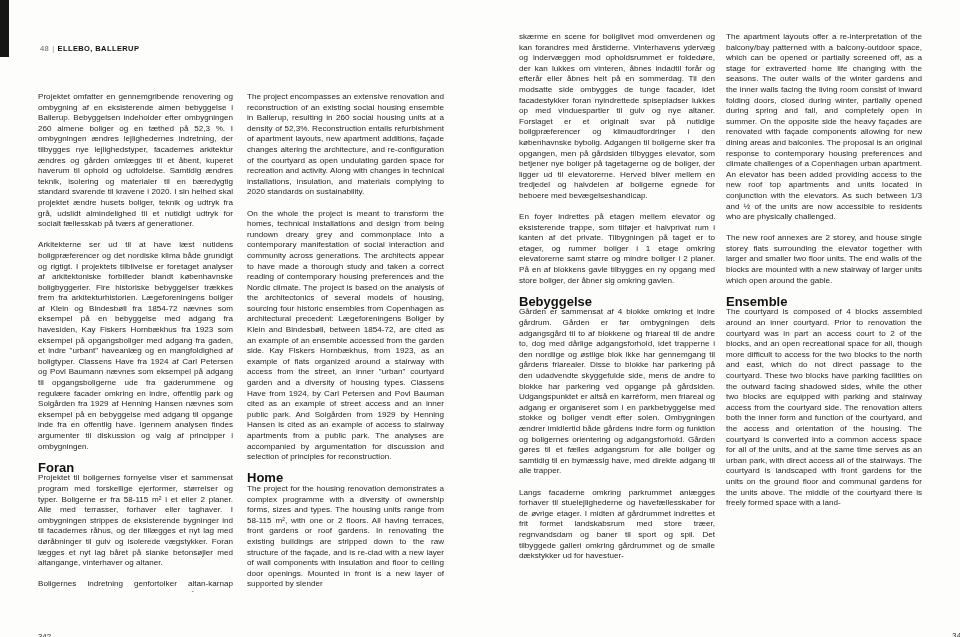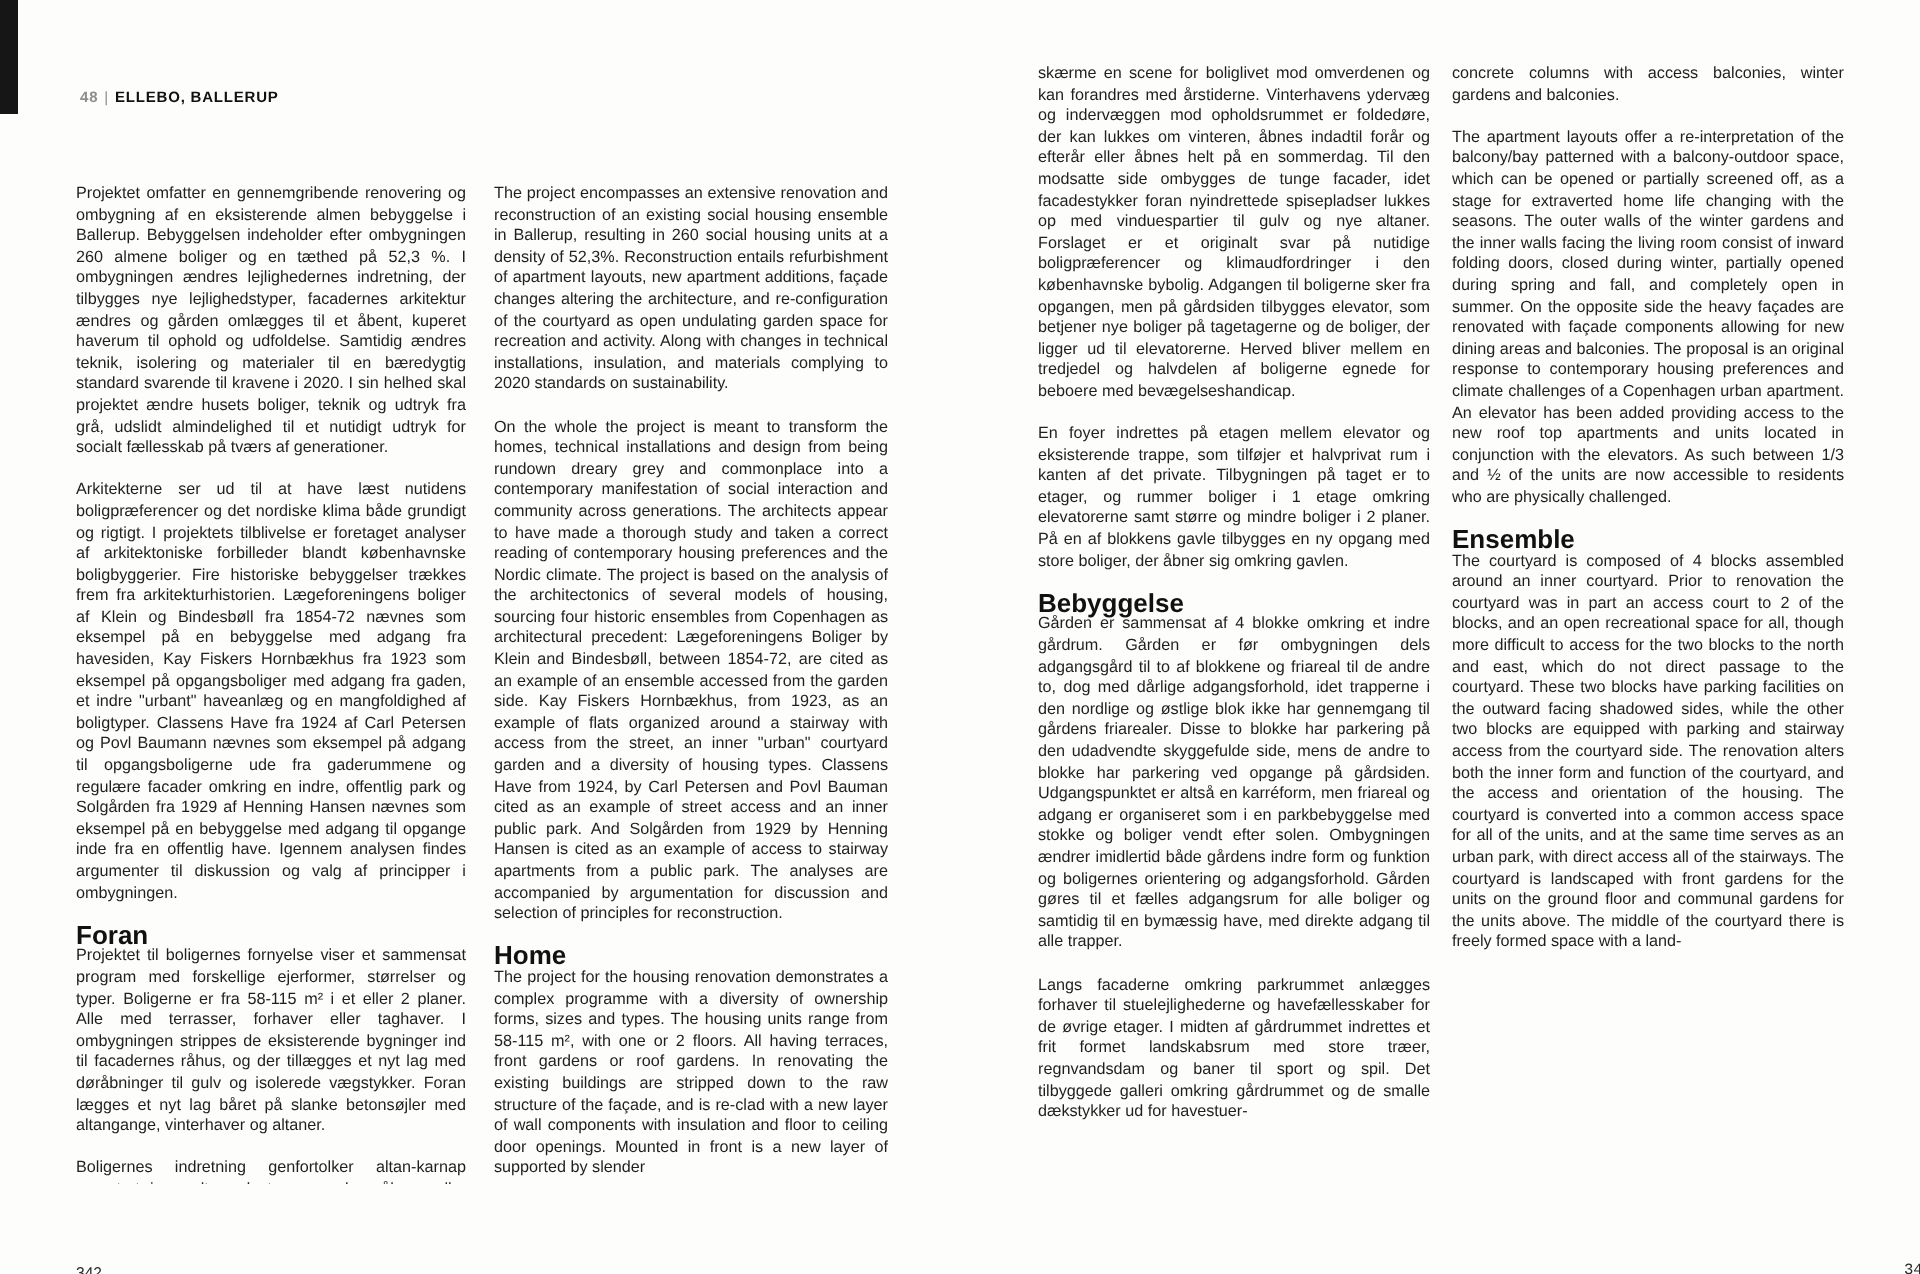--- a/index.html
+++ b/index.html
@@ -73,22 +73,22 @@
 
   <div class="col col-right-1">
     <p>skærme en scene for boliglivet mod omverdenen og kan forandres med årstiderne. Vinterhavens ydervæg og indervæggen mod opholdsrummet er foldedøre, der kan lukkes om vinteren, åbnes indadtil forår og efterår eller åbnes helt på en sommerdag. Til den modsatte side ombygges de tunge facader, idet facadestykker foran nyindrettede spisepladser lukkes op med vinduespartier til gulv og nye altaner. Forslaget er et originalt svar på nutidige boligpræferencer og klimaudfordringer i den københavnske bybolig. Adgangen til boligerne sker fra opgangen, men på gårdsiden tilbygges elevator, som betjener nye boliger på tagetagerne og de boliger, der ligger ud til elevatorerne. Herved bliver mellem en tredjedel og halvdelen af boligerne egnede for beboere med bevægelseshandicap.</p>
     <p>En foyer indrettes på etagen mellem elevator og eksisterende trappe, som tilføjer et halvprivat rum i kanten af det private. Tilbygningen på taget er to etager, og rummer boliger i 1 etage omkring elevatorerne samt større og mindre boliger i 2 planer. På en af blokkens gavle tilbygges en ny opgang med store boliger, der åbner sig omkring gavlen.</p>
     <h3>Bebyggelse</h3>
     <p>Gården er sammensat af 4 blokke omkring et indre gårdrum. Gården er før ombygningen dels adgangsgård til to af blokkene og friareal til de andre to, dog med dårlige adgangsforhold, idet trapperne i den nordlige og østlige blok ikke har gennemgang til gårdens friarealer. Disse to blokke har parkering på den udadvendte skyggefulde side, mens de andre to blokke har parkering ved opgange på gårdsiden. Udgangspunktet er altså en karréform, men friareal og adgang er organiseret som i en parkbebyggelse med stokke og boliger vendt efter solen. Ombygningen ændrer imidlertid både gårdens indre form og funktion og boligernes orientering og adgangsforhold. Gården gøres til et fælles adgangsrum for alle boliger og samtidig til en bymæssig have, med direkte adgang til alle trapper.</p>
     <p>Langs facaderne omkring parkrummet anlægges forhaver til stuelejlighederne og havefællesskaber for de øvrige etager. I midten af gårdrummet indrettes et frit formet landskabsrum med store træer, regnvandsdam og baner til sport og spil. Det tilbyggede galleri omkring gårdrummet og de smalle dækstykker ud for havestuer-</p>
   </div>
 
   <div class="col col-right-2">
-    <p>concrete columns with access balconies, winter gardens and balconies.</p>
     <p>The apartment layouts offer a re-interpretation of the balcony/bay patterned with a balcony-outdoor space, which can be opened or partially screened off, as a stage for extraverted home life changing with the seasons. The outer walls of the winter gardens and the inner walls facing the living room consist of inward folding doors, closed during winter, partially opened during spring and fall, and completely open in summer. On the opposite side the heavy façades are renovated with façade components allowing for new dining areas and balconies. The proposal is an original response to contemporary housing preferences and climate challenges of a Copenhagen urban apartment. An elevator has been added providing access to the new roof top apartments and units located in conjunction with the elevators. As such between 1/3 and ½ of the units are now accessible to residents who are physically challenged.</p>
+    <p>The new roof annexes are 2 storey, and house single storey flats surrounding the elevator together with larger and smaller two floor units. The end walls of the blocks are mounted with a new stairway of larger units which open around the gable.</p>
     <h3>Ensemble</h3>
     <p>The courtyard is composed of 4 blocks assembled around an inner courtyard. Prior to renovation the courtyard was in part an access court to 2 of the blocks, and an open recreational space for all, though more difficult to access for the two blocks to the north and east, which do not direct passage to the courtyard. These two blocks have parking facilities on the outward facing shadowed sides, while the other two blocks are equipped with parking and stairway access from the courtyard side. The renovation alters both the inner form and function of the courtyard, and the access and orientation of the housing. The courtyard is converted into a common access space for all of the units, and at the same time serves as an urban park, with direct access all of the stairways. The courtyard is landscaped with front gardens for the units on the ground floor and communal gardens for the units above. The middle of the courtyard there is freely formed space with a land-</p>
   </div>
 
   <div class="folio folio-left">342</div>
   <div class="folio folio-right">343</div>
 
 </div>
 
 </body></html>

